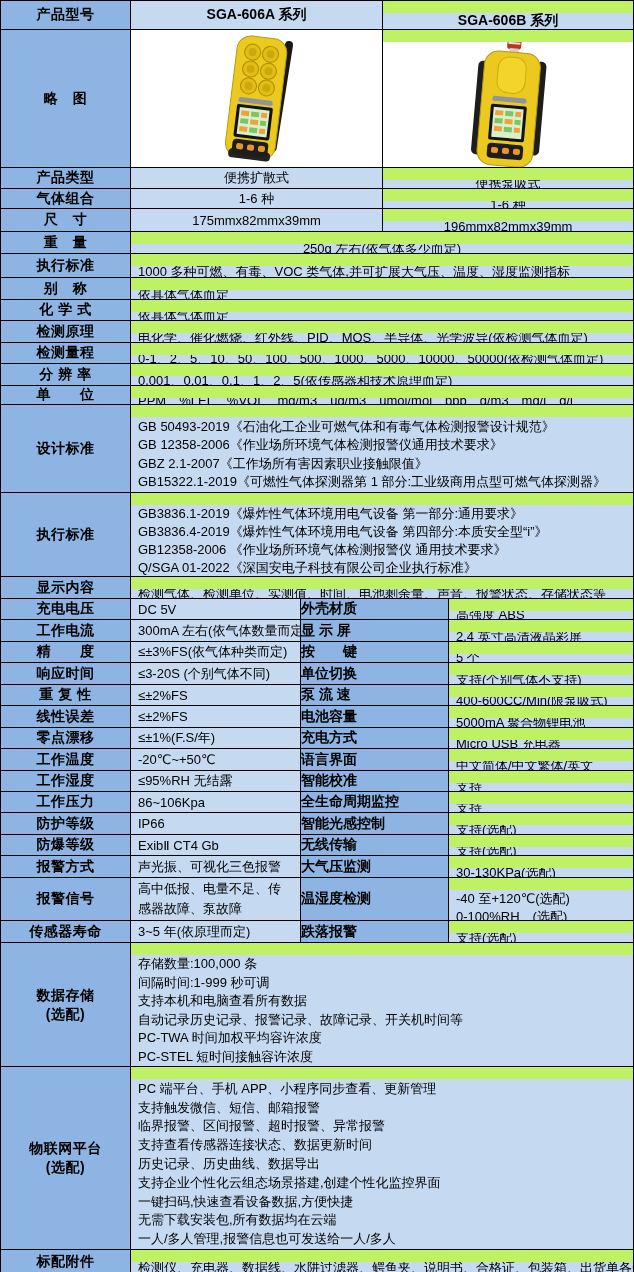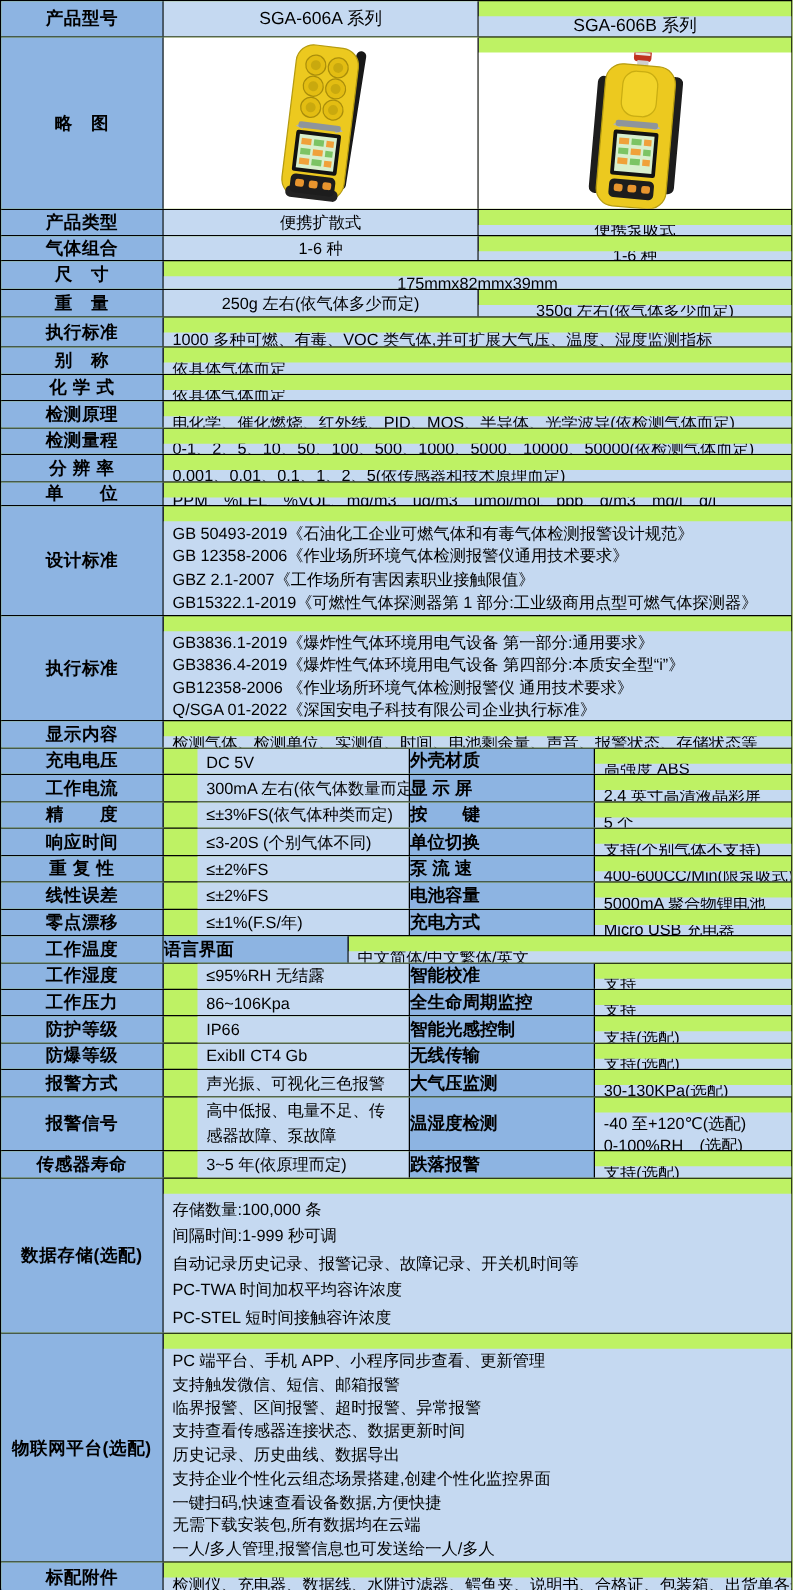--- a/index.html
+++ b/index.html
@@ -4,32 +4,32 @@
 <style>
   html,body{margin:0;padding:0;background:#fff;}
   body{font-family:"Liberation Sans","DejaVu Sans",sans-serif;color:#000;}
   .tbl{width:634px;height:1272px;box-sizing:border-box;border:1px solid #000;background:#bef264;}
   .r{display:flex;border-bottom:1px solid #000;box-sizing:border-box;}
   .r.last{border-bottom:none;}
   .c{box-sizing:border-box;border-right:1px solid #000;display:flex;align-items:center;overflow:hidden;background:#c5d9f1;}
   .c:last-child{border-right:none;flex:1;margin-top:12px;}
   .cA{width:130px;justify-content:center;background:#8db4e2;font-weight:bold;font-size:14px;letter-spacing:.5px;}
   .cHalf{width:252px;}
-  .cB{width:170px;margin-left:27px;}
+  .cB{width:170px;}
   .cC{width:148px;background:#8db4e2;font-weight:bold;font-size:14px;}
   .center{justify-content:center;}
   .val{font-size:13px;}
   .nw{white-space:nowrap;}
   .pad{padding:0 7px;}
   .wrap{padding:2px 7px;line-height:20px;}
   .stack{flex-direction:column;align-items:flex-start;justify-content:space-evenly;}
   .stack .line{padding:0 7px;white-space:nowrap;font-size:13px;}
-  .stackC{flex-direction:row;justify-content:center;line-height:19px;}
+  .stackC{flex-direction:column;justify-content:center;line-height:19px;}
   .white{background:#fff;}
-  .hdrVal{font-weight:normal;font-size:14px;}
+  .hdrVal{font-weight:bold;font-size:14px;}
 </style>
 </head>
 <body>
 
 <div class="tbl">
 
   <div class="r" style="height:29px">
     <div class="c cA">
         <span>产品型号</span>
       </div>
@@ -149,30 +149,30 @@
         <span class="nw">1-6 种</span>
       </div>
   </div>
   <div class="r" style="height:23px">
     <div class="c cA">
         <span>尺　寸</span>
       </div>
     <div class="c cHalf center val">
         <span class="nw">175mmx82mmx39mm</span>
       </div>
+    <div class="c center val">
+        <span class="nw">196mmx82mmx39mm</span>
+      </div>
   </div>
   <div class="r" style="height:22px">
     <div class="c cA">
         <span>重　量</span>
       </div>
     <div class="c cHalf center val">
         <span class="nw">250g 左右(依气体多少而定)</span>
-      </div>
-    <div class="c center val">
-        <span class="nw">350g 左右(依气体多少而定)</span>
       </div>
   </div>
 
   <div class="r" style="height:24px">
     <div class="c cA">
         <span>执行标准</span>
       </div>
     <div class="c val">
         <span class="pad nw">1000 多种可燃、有毒、VOC 类气体,并可扩展大气压、温度、湿度监测指标</span>
       </div>
@@ -354,20 +354,23 @@
         <span>充电方式</span>
       </div>
     <div class="c val">
         <span class="pad nw">Micro USB 充电器</span>
       </div>
   </div>
   <div class="r" style="height:22px">
     <div class="c cA">
         <span>工作温度</span>
       </div>
+    <div class="c cB val">
+        <span class="pad nw">-20℃~+50℃</span>
+      </div>
     <div class="c cC">
         <span>语言界面</span>
       </div>
     <div class="c val">
         <span class="pad nw">中文简体/中文繁体/英文</span>
       </div>
   </div>
   <div class="r" style="height:21px">
     <div class="c cA">
         <span>工作湿度</span>
@@ -469,20 +472,21 @@
   </div>
 
   <div class="r" style="height:124px">
     <div class="c cA stackC">
       <div>数据存储</div>
       <div>(选配)</div>
     </div>
     <div class="c stack">
       <div class="line">存储数量:100,000 条</div>
       <div class="line">间隔时间:1-999 秒可调</div>
+      <div class="line">支持本机和电脑查看所有数据</div>
       <div class="line">自动记录历史记录、报警记录、故障记录、开关机时间等</div>
       <div class="line">PC-TWA 时间加权平均容许浓度</div>
       <div class="line">PC-STEL 短时间接触容许浓度</div>
     </div>
   </div>
 
   <div class="r" style="height:183px">
     <div class="c cA stackC">
       <div>物联网平台</div>
       <div>(选配)</div>

